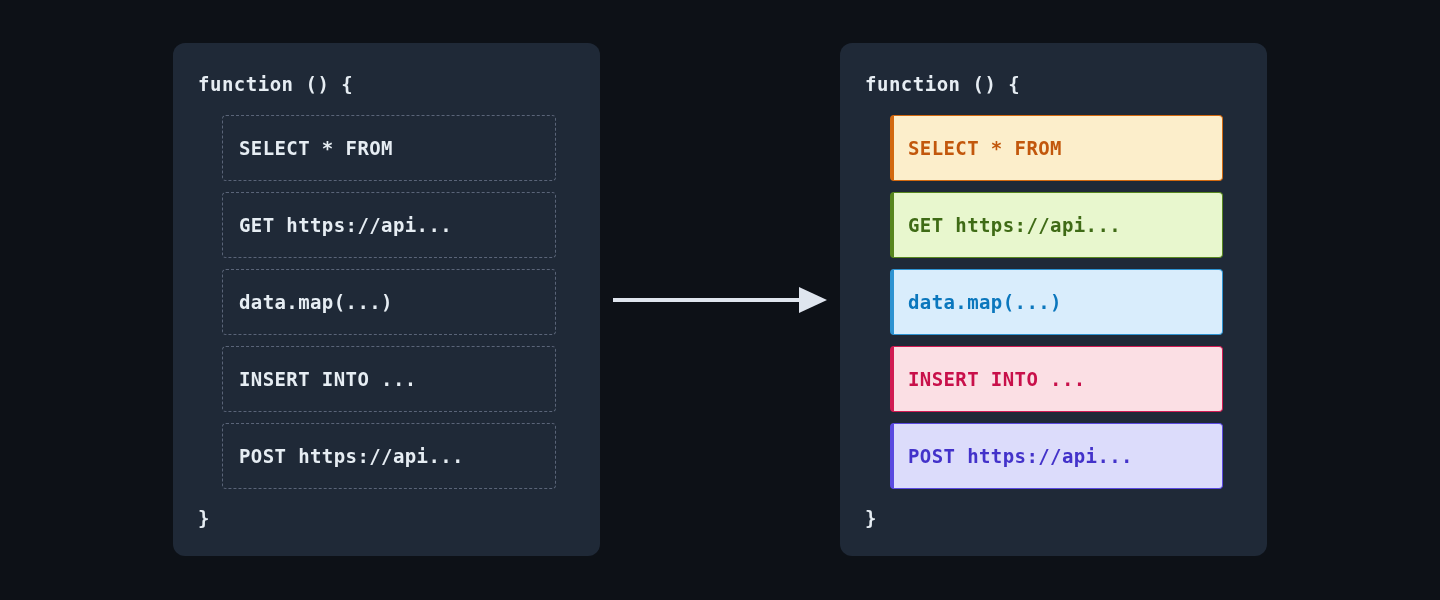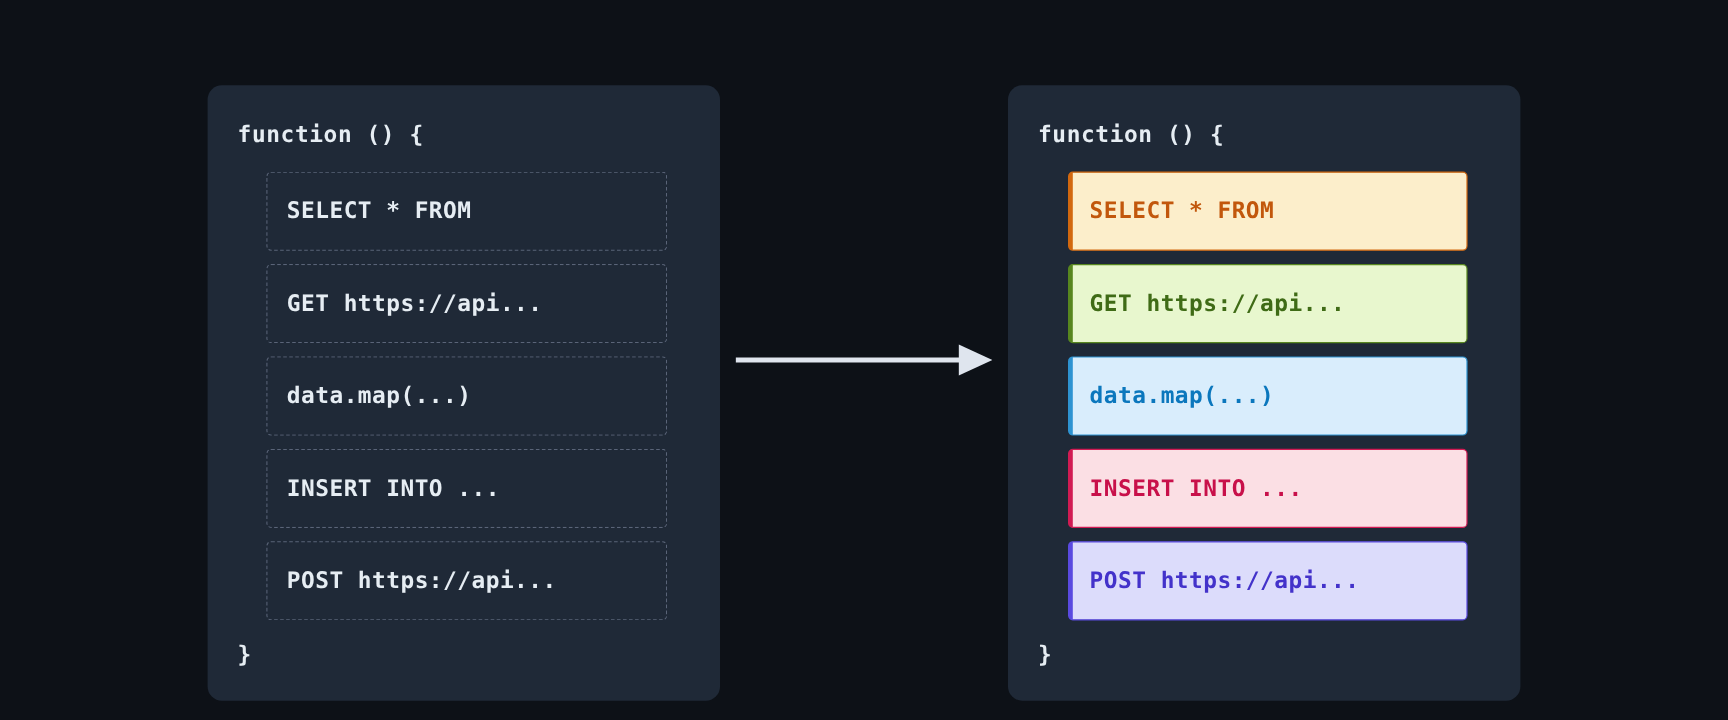--- a/index.html
+++ b/index.html
@@ -19,21 +19,20 @@
     position: absolute;
     inset: 0;
   }
 
   
   .panel {
     position: absolute;
     background: #1f2937;
     border-radius: 12px;
     box-sizing: border-box;
-    margin-top: 28px;
   }
   .panel-left {
     left: 173px;
     top: 43px;
     width: 427px;
     height: 513px;
   }
   .panel-right {
     left: 840px;
     top: 43px;

